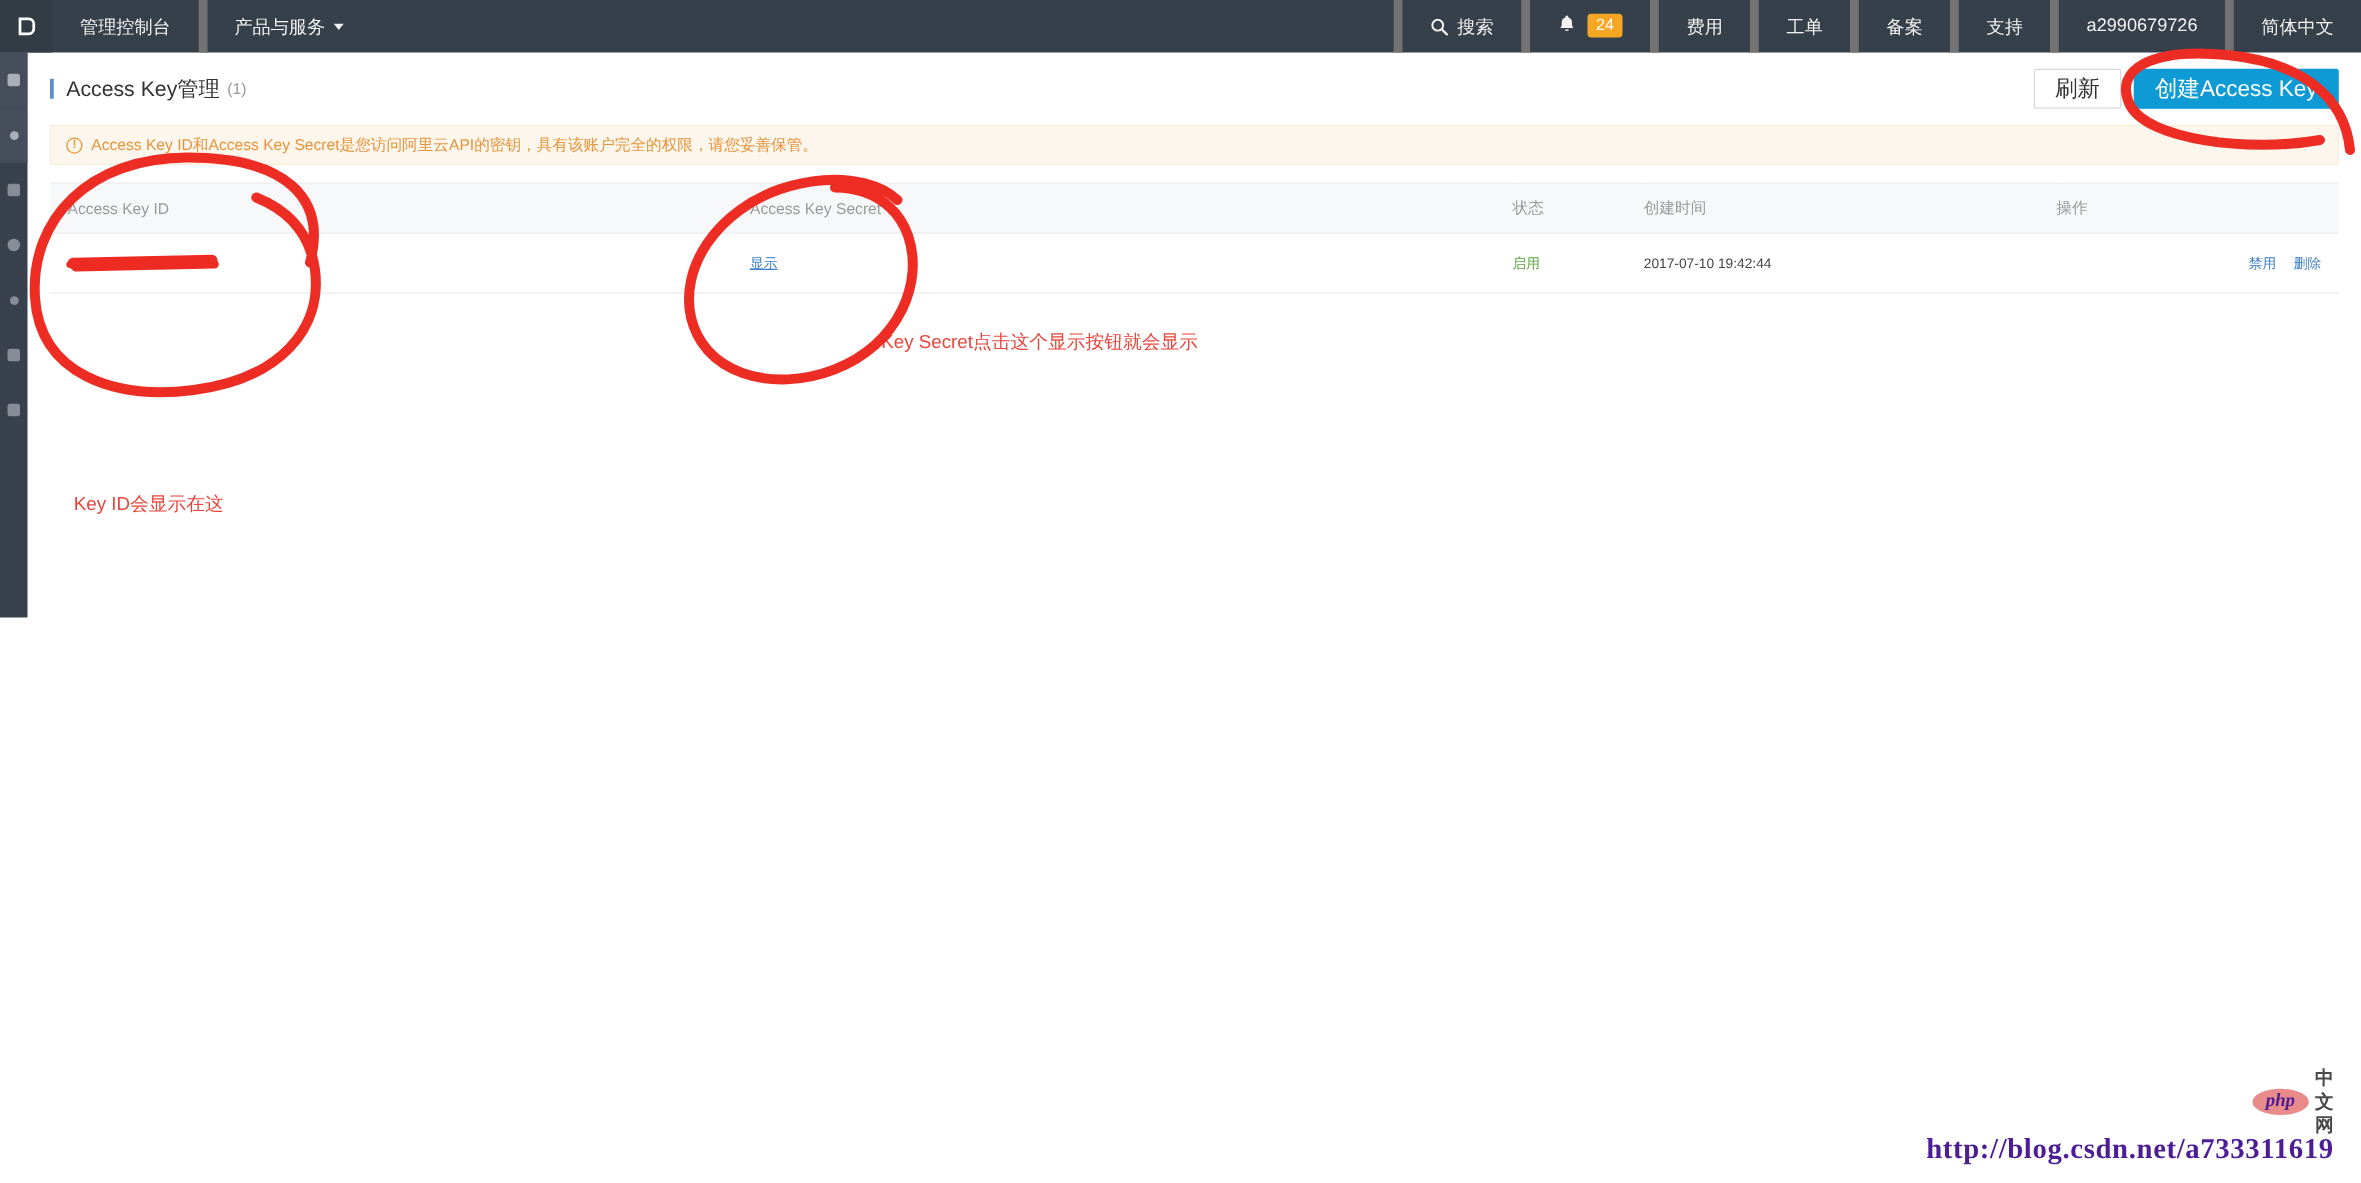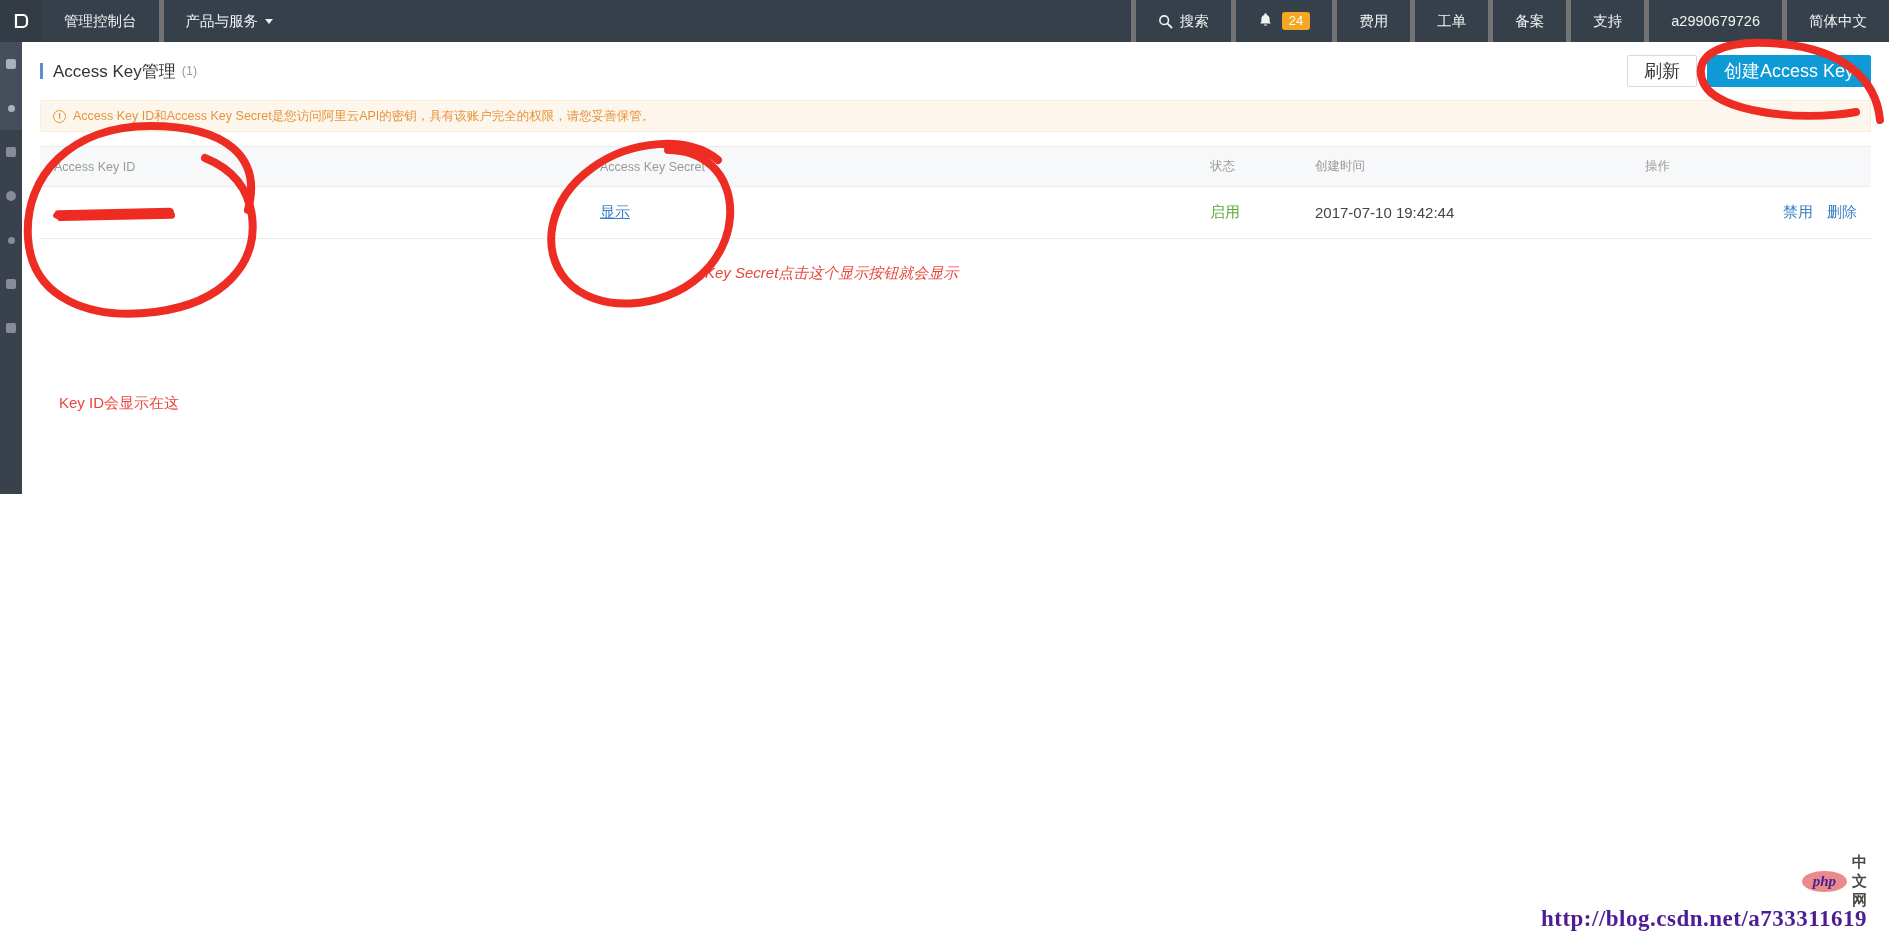--- a/index.html
+++ b/index.html
@@ -21,21 +21,21 @@
     z-index: 5;
   }
   .nav-logo {
     width: 42px; display: flex; align-items: center; justify-content: center;
     background: #333b44;
   }
   .nav-logo svg { display:block; }
   .nav-item {
     display: flex; align-items: center; padding: 0 22px;
     font-size: 14.5px; color: #f2f2f2; white-space: nowrap;
-    border-left: 5px solid #737373;
+    border-left: 7px solid #737373;
   }
   .nav-item.first { border-left: none; }
   .nav-left { display: flex; align-items: stretch; }
   .nav-right { display: flex; align-items: stretch; margin-left: auto; }
   .caret {
     display: inline-block; margin-left: 7px;
     border-left: 4.5px solid transparent; border-right: 4.5px solid transparent;
     border-top: 5px solid #f2f2f2;
   }
   .search-glyph { margin-right: 7px; display:flex; align-items:center; }
@@ -103,21 +103,21 @@
 
   
   .tbl-wrap { margin: 14px 18px 0 18px; }
   table.keytbl { width: 100%; border-collapse: collapse; table-layout: fixed; }
   table.keytbl thead th {
     background: #f7f8fa; color: #9a9a9a; font-size: 12.5px; font-weight: normal;
     text-align: left; padding: 11px 0; border-bottom: 1px solid #ececec;
     border-top: 1px solid #ececec;
   }
   table.keytbl tbody td {
-    padding: 16px 0; font-size: 15px; color: #444;
+    padding: 16px 0; font-size: 11px; color: #444;
     border-bottom: 1px solid #ececec;
   }
   .c-id    { width: 560px; padding-left: 14px !important; }
   .c-sec   { width: 610px; }
   .c-state { width: 105px; }
   .c-time  { width: 330px; }
   .c-ops   { text-align: right; padding-right: 14px !important; }
   .link { color: #3b7fc4; text-decoration: none; cursor: pointer; }
   .link.u { text-decoration: underline; }
   .state-on { color: #5aa83c; }
@@ -128,21 +128,21 @@
     background: #ee2b22; border-radius: 5px;
     transform: rotate(-1.2deg);
     box-shadow: 2px 3px 0 -1px #ee2b22, -3px 1px 0 -2px #ee2b22;
   }
 
   
   .anno {
     position: absolute; color: #e8453c; font-size: 15px;
     white-space: nowrap; pointer-events: none;
   }
-  .anno-secret { left: 683px; top: 222px; font-style: italic; }
+  .anno-secret { left: 683px; top: 222px; }
   .anno-keyid  { left: 37px;  top: 352px; }
 
   .scribbles {
     position: absolute; top: 0; left: 0;
     width: 1889px; height: 946px;
     pointer-events: none; z-index: 8;
   }
 
   
   .watermark {

